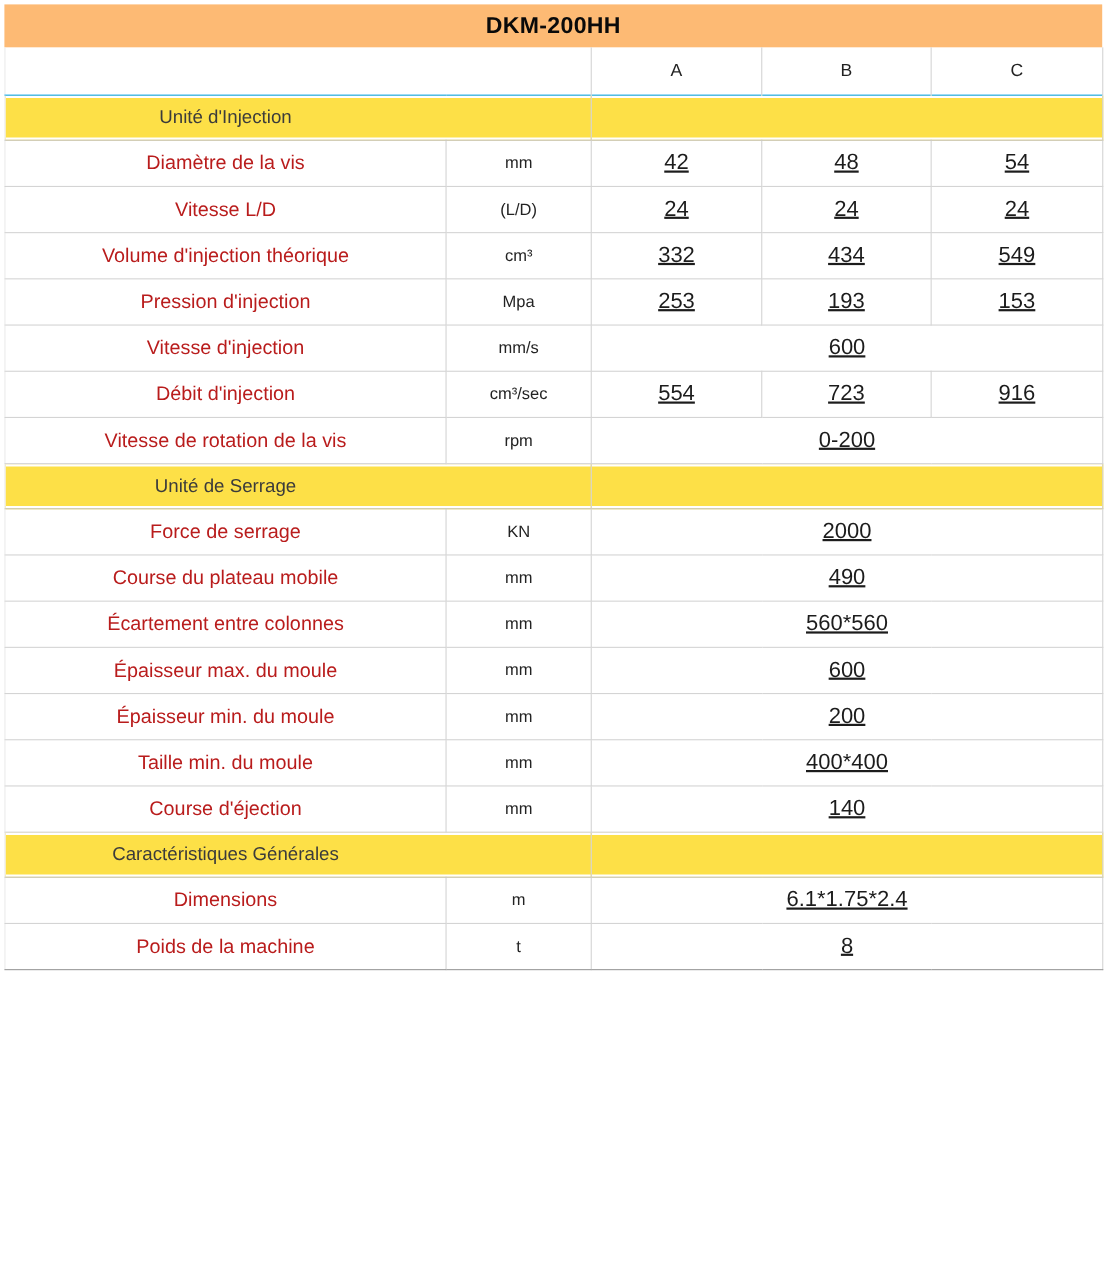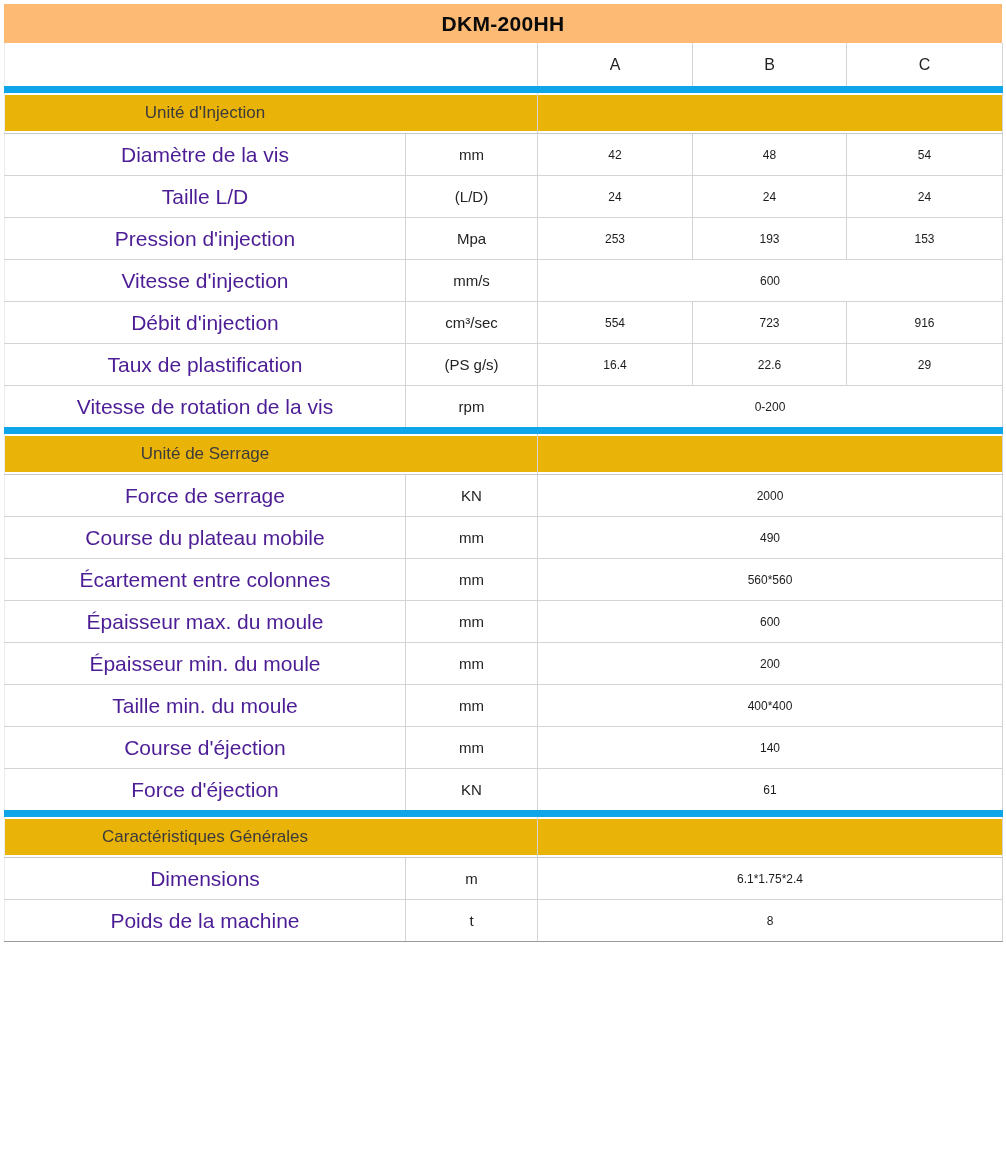--- a/index.html
+++ b/index.html
@@ -36,45 +36,45 @@
     height: 41px;
     text-align: center;
     font-size: 16px;
     color: #222222;
     border: none;
     border-right: 1px solid #d4d4d4;
   }
 
   
   tr.sec td {
-    background: #eab308;
+    background: #fde047;
     height: 38px;
     font-size: 17px;
     color: #3b3b3b;
     border: none;
-    border-top: 7px solid #0ea5e9;
+    border-top: 1px solid #0ea5e9;
     border-bottom: 1px solid #c9c9c9;
     box-shadow: inset 0 2px 0 #ffffff, inset 0 -2px 0 #ffffff;
   }
   tr.sec td.sec-label {
     text-align: center;
     padding: 0 132px 0 0;        
     border-right: 1px solid #d4d4d4;
   }
   tr.sec td.sec-rest { border-right: 1px solid #d4d4d4; }
 
   
   tr.data td {
     height: 39px;
     border: 1px solid #d4d4d4;
     text-align: center;
   }
-  tr.data td.lbl { border-left: none; font-size: 21px; color: #4c1d95; }
+  tr.data td.lbl { border-left: none; font-size: 18px; color: #b91c1c; }
   tr.data td.unit { font-size: 15px; color: #232323; }
-  tr.data td.val  { font-size: 12px; color: #1c1c1c; }
+  tr.data td.val  { font-size: 20px; color: #1c1c1c; text-decoration: underline; }
   tbody tr.data:last-child td { border-bottom: 1px solid #9a9a9a; }
 </style>
 </head>
 <body>
 
 <div class="title-bar">DKM-200HH</div>
 
 <table class="spec">
   <colgroup>
     <col style="width:401px">
@@ -98,25 +98,32 @@
       <td colspan="3" class="sec-rest"></td>
     </tr>
     <tr class="data">
       <td class="lbl">Diamètre de la vis</td>
       <td class="unit">mm</td>
       <td class="val">42</td>
       <td class="val">48</td>
       <td class="val">54</td>
     </tr>
     <tr class="data">
-      <td class="lbl">Taille L/D</td>
+      <td class="lbl">Vitesse L/D</td>
       <td class="unit">(L/D)</td>
       <td class="val">24</td>
       <td class="val">24</td>
       <td class="val">24</td>
+    </tr>
+    <tr class="data">
+      <td class="lbl">Volume d'injection théorique</td>
+      <td class="unit">cm³</td>
+      <td class="val">332</td>
+      <td class="val">434</td>
+      <td class="val">549</td>
     </tr>
     <tr class="data">
       <td class="lbl">Pression d'injection</td>
       <td class="unit">Mpa</td>
       <td class="val">253</td>
       <td class="val">193</td>
       <td class="val">153</td>
     </tr>
     <tr class="data">
       <td class="lbl">Vitesse d'injection</td>
@@ -124,27 +131,20 @@
       <td class="val" colspan="3">600</td>
     </tr>
     <tr class="data">
       <td class="lbl">Débit d'injection</td>
       <td class="unit">cm³/sec</td>
       <td class="val">554</td>
       <td class="val">723</td>
       <td class="val">916</td>
     </tr>
     <tr class="data">
-      <td class="lbl">Taux de plastification</td>
-      <td class="unit">(PS g/s)</td>
-      <td class="val">16.4</td>
-      <td class="val">22.6</td>
-      <td class="val">29</td>
-    </tr>
-    <tr class="data">
       <td class="lbl">Vitesse de rotation de la vis</td>
       <td class="unit">rpm</td>
       <td class="val" colspan="3">0-200</td>
     </tr>
 
     <tr class="sec">
       <td colspan="2" class="sec-label">Unité de Serrage</td>
       <td colspan="3" class="sec-rest"></td>
     </tr>
     <tr class="data">
@@ -175,25 +175,20 @@
     <tr class="data">
       <td class="lbl">Taille min. du moule</td>
       <td class="unit">mm</td>
       <td class="val" colspan="3">400*400</td>
     </tr>
     <tr class="data">
       <td class="lbl">Course d'éjection</td>
       <td class="unit">mm</td>
       <td class="val" colspan="3">140</td>
     </tr>
-    <tr class="data">
-      <td class="lbl">Force d'éjection</td>
-      <td class="unit">KN</td>
-      <td class="val" colspan="3">61</td>
-    </tr>
 
     <tr class="sec">
       <td colspan="2" class="sec-label">Caractéristiques Générales</td>
       <td colspan="3" class="sec-rest"></td>
     </tr>
     <tr class="data">
       <td class="lbl">Dimensions</td>
       <td class="unit">m</td>
       <td class="val" colspan="3">6.1*1.75*2.4</td>
     </tr>

